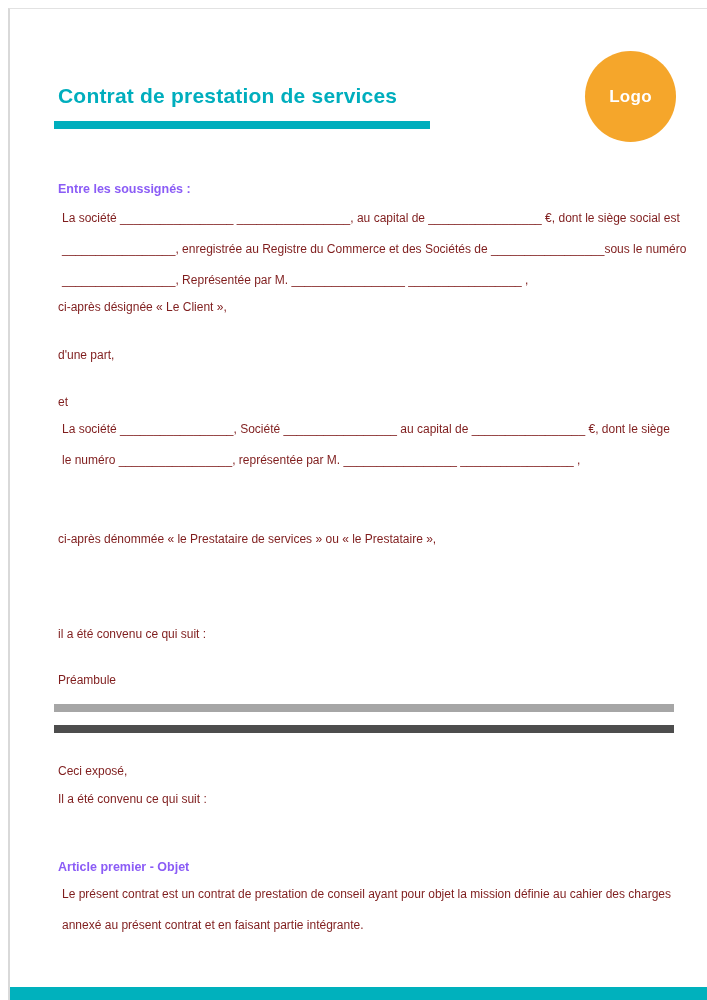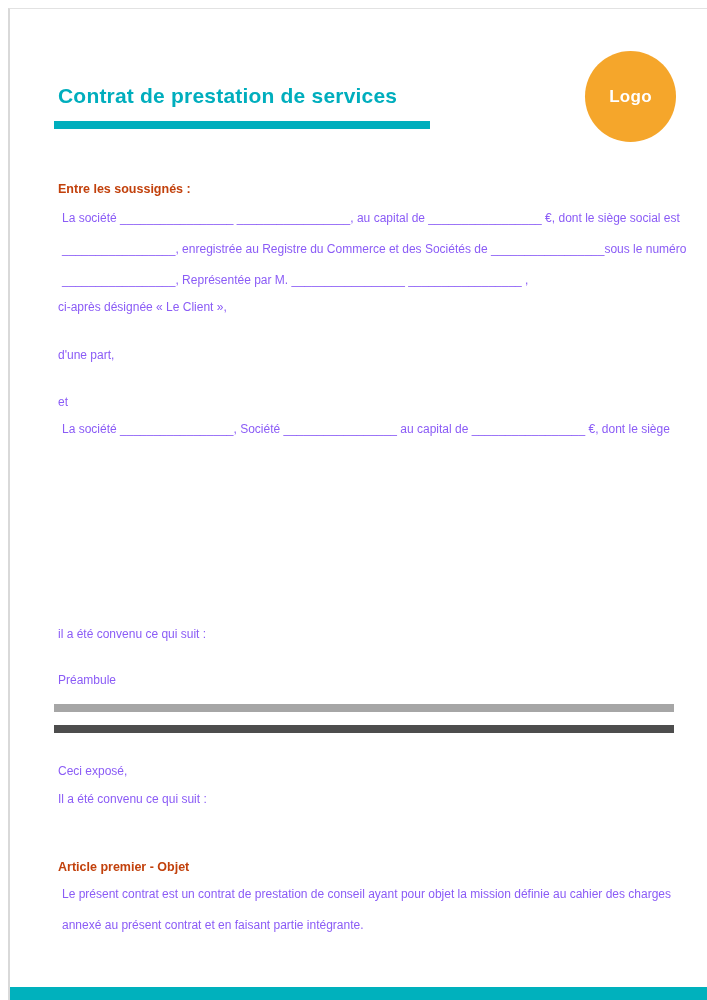--- a/index.html
+++ b/index.html
@@ -48,27 +48,27 @@
   }
   .logo-text {
     color: #ffffff;
     font-size: 17px;
     font-weight: 600;
     letter-spacing: 0.3px;
   }
   .body-text {
     font-size: 12px;
     line-height: 23px;
-    color: #8b5cf6;
+    color: #7f1d1d;
     white-space: nowrap;
   }
   .bold-heading {
     font-size: 12.5px;
     font-weight: bold;
-    color: #c2410c;
+    color: #8b5cf6;
     line-height: 23px;
     white-space: nowrap;
   }
   .rule { height: 2px; }
   .rule-light { top: 695px; background: #a6a6a6; }
   .rule-dark  { top: 716px; background: #4d4d4d; }
   .footer-bar {
     position: absolute;
     left: 0;
     top: 978px;
@@ -97,22 +97,24 @@
     <div class="body-text">_________________, Représentée par M. _________________ _________________ ,</div>
   </div>
 
   <div class="abs body-text" style="top:283px">ci-après désignée « Le Client »,</div>
   <div class="abs body-text" style="top:331px">d'une part,</div>
 
   <div class="abs body-text" style="top:378px">et</div>
 
   <div class="abs" style="top:401px">
     <div class="body-text">La société _________________, Société _________________ au capital de _________________ €, dont le siège</div>
+    <div class="body-text">le numéro _________________, représentée par M. _________________ _________________ ,</div>
   </div>
 
+  <div class="abs body-text" style="top:515px">ci-après dénommée « le Prestataire de services » ou « le Prestataire »,</div>
 
   <div class="abs body-text" style="top:610px">il a été convenu ce qui suit :</div>
 
   <div class="abs body-text" style="top:656px">Préambule</div>
 
   <div class="abs rule rule-light"></div>
   <div class="abs rule rule-dark"></div>
 
   <div class="abs body-text" style="top:747px">Ceci exposé,</div>
   <div class="abs body-text" style="top:775px">Il a été convenu ce qui suit :</div>

